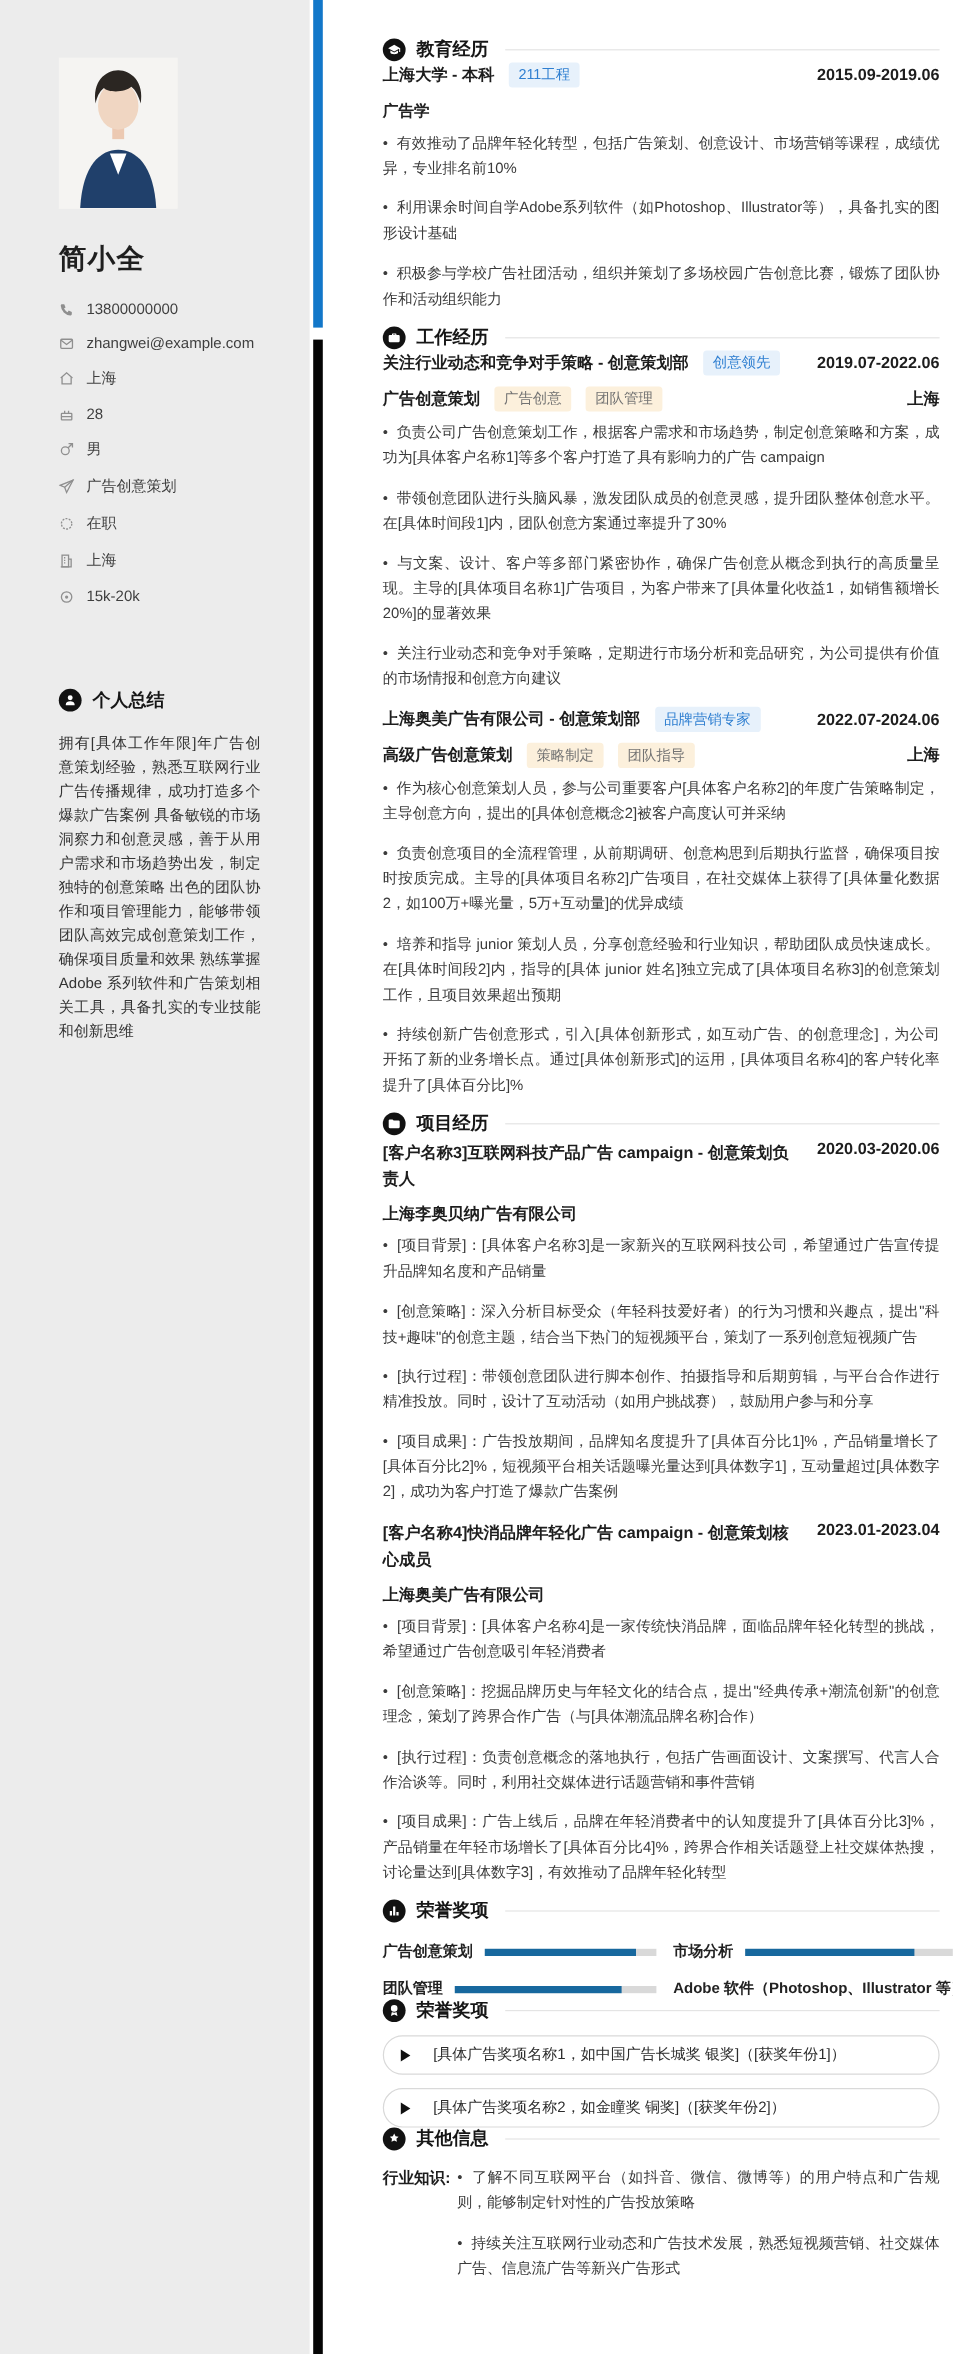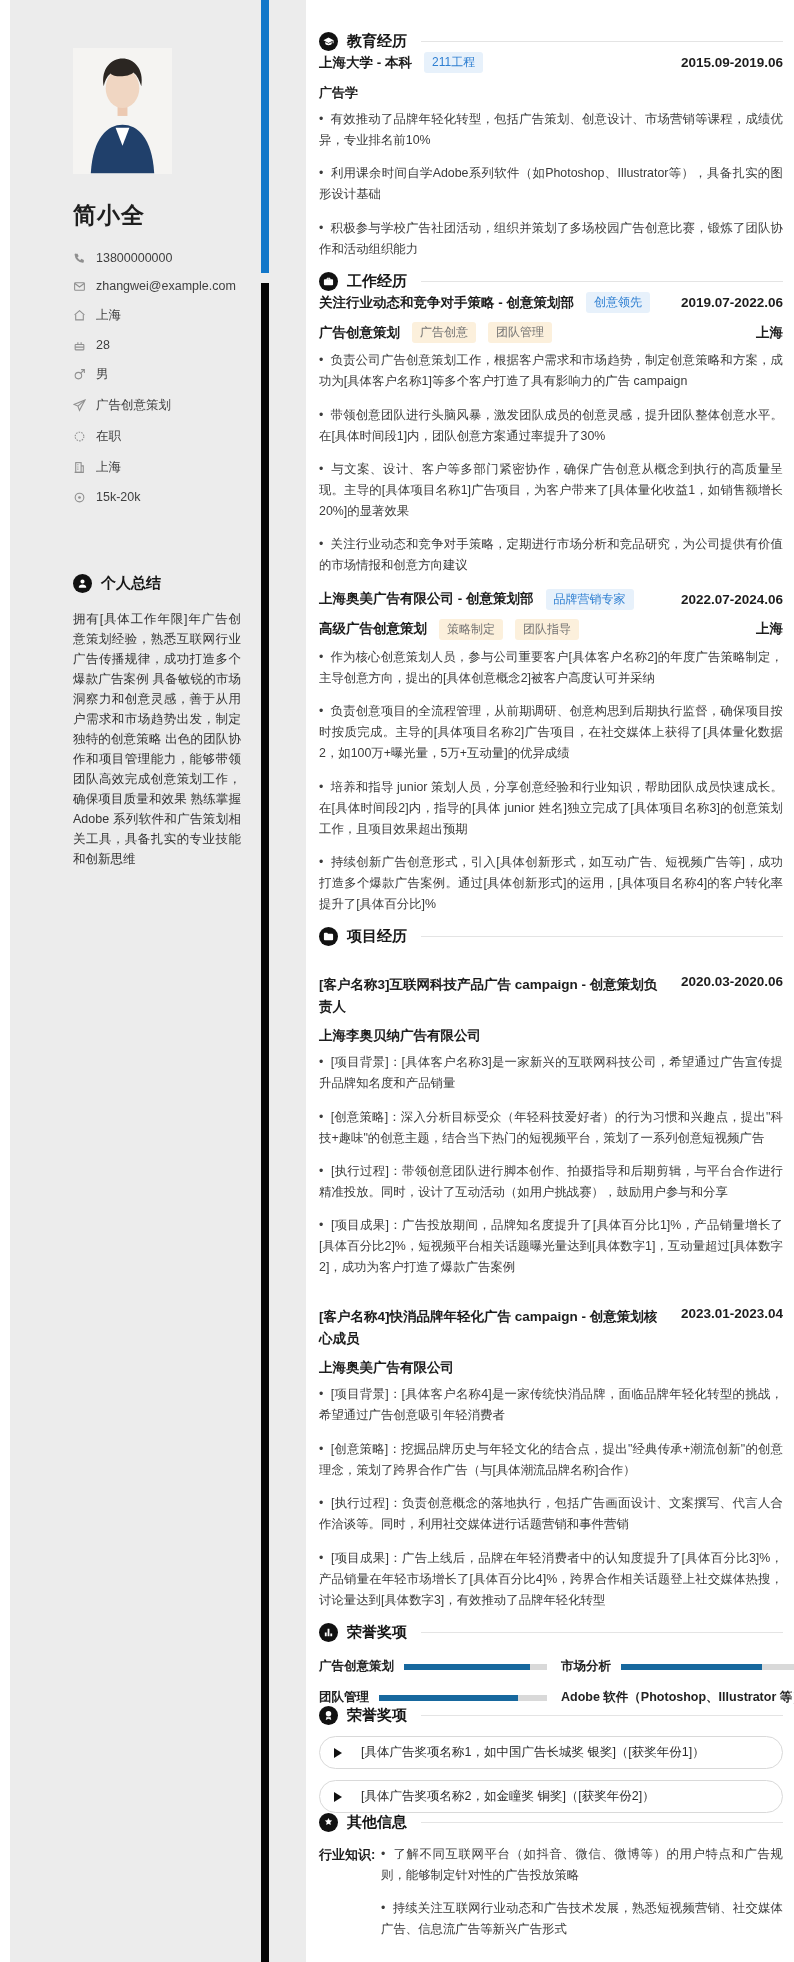--- a/index.html
+++ b/index.html
@@ -1,21 +1,21 @@
 <!DOCTYPE html>
 <html><head>
 <meta charset="utf-8">
 <style>
   html,body{margin:0;padding:0;}
   body{
     width:794px;height:1962px;position:relative;overflow:hidden;
     background:#ffffff;font-family:"Liberation Sans",sans-serif;color:#333;
   }
   
-  .sidebar{position:absolute;left:10px;top:0;width:296px;height:100%;background:#ececec;box-sizing:border-box;padding:48px 22px 0 63px;}
+  .sidebar{position:absolute;left:0;top:0;width:258px;height:100%;background:#ececec;box-sizing:border-box;padding:48px 22px 0 49px;}
   .photo{width:99px;height:126px;overflow:hidden;background:#f5f4f2;}
   .name{font-size:23px;font-weight:700;color:#1f1f1f;margin-top:26px;letter-spacing:1px;}
   .contacts{margin-top:20px;}
   .contact-item{display:flex;align-items:center;gap:10px;margin-top:14px;font-size:12.5px;color:#3f3f3f;}
   .cicon{width:13px;height:13px;flex:0 0 13px;display:flex;align-items:center;justify-content:center;}
   .cicon svg{width:13px;height:13px;}
   .summary{margin-top:70px;}
   .summary-text{margin-top:16px;font-size:12.5px;line-height:20px;color:#333;width:168px;text-align:justify;}
   
   .vbar-blue{position:absolute;left:261px;top:0;width:8px;height:273px;background:#1277c9;}
@@ -33,21 +33,21 @@
   .bold13{font-size:13.5px;font-weight:700;color:#1d1d1d;white-space:nowrap;}
   .badge-blue{margin-left:12px;font-size:12px;color:#2f7fd1;background:#e7f1fb;padding:2px 8px;border-radius:3px;white-space:nowrap;}
   .tag-orange{margin-left:12px;font-size:12px;color:#737373;background:#fcf0dc;padding:2px 8px;border-radius:3px;white-space:nowrap;}
   .date{font-size:13.5px;font-weight:700;color:#1d1d1d;white-space:nowrap;margin-left:12px;}
   .role-row{display:flex;align-items:center;justify-content:space-between;margin-top:9px;}
   .major{font-size:13px;font-weight:700;color:#222;margin-top:11px;}
   .b{font-size:12.4px;line-height:21px;color:#3b3b3b;margin-top:7px;text-align:justify;}
   .b::before{content:"•\00a0\00a0";}
   .proj-title{font-size:13.5px;font-weight:700;color:#1d1d1d;line-height:22px;max-width:350px;}
   .proj-company{font-size:13.5px;font-weight:700;color:#1d1d1d;margin-top:9px;}
-  .proj{margin-top:28px;}
+  .proj{margin-top:4px;}
   
   .skills-grid{display:grid;grid-template-columns:228px 236px;column-gap:14px;row-gap:14px;margin-top:16px;}
   .skill{display:flex;align-items:center;overflow:visible;}
   .skill-name{font-size:12.5px;font-weight:700;color:#222;white-space:nowrap;}
   .skill-bar{flex:1 0 128px;height:6px;background:#d9d9d9;margin-left:10px;}
   .skill-fill{height:6px;background:#17689e;}
   
   .award{display:flex;align-items:center;gap:11px;border:1px solid #d9d9d9;border-radius:17px;padding:7px 14px;margin-top:11px;font-size:12.5px;color:#2c2c2c;}
   .tri{width:0;height:0;border-left:8px solid #111;border-top:5px solid transparent;border-bottom:5px solid transparent;flex:0 0 8px;}
   
@@ -241,21 +241,21 @@
         <div class="entry-left">
           <span class="bold13">高级广告创意策划</span>
           <span class="tag-orange">策略制定</span>
           <span class="tag-orange">团队指导</span>
         </div>
         <span class="date">上海</span>
       </div>
       <p class="b">作为核心创意策划人员，参与公司重要客户[具体客户名称2]的年度广告策略制定，主导创意方向，提出的[具体创意概念2]被客户高度认可并采纳</p>
       <p class="b">负责创意项目的全流程管理，从前期调研、创意构思到后期执行监督，确保项目按时按质完成。主导的[具体项目名称2]广告项目，在社交媒体上获得了[具体量化数据2，如100万+曝光量，5万+互动量]的优异成绩</p>
       <p class="b">培养和指导 junior 策划人员，分享创意经验和行业知识，帮助团队成员快速成长。在[具体时间段2]内，指导的[具体 junior 姓名]独立完成了[具体项目名称3]的创意策划工作，且项目效果超出预期</p>
-      <p class="b">持续创新广告创意形式，引入[具体创新形式，如互动广告、短视频广告等]，成功打造多个爆款广告案例。通过[具体创新形式]的运用，[具体项目名称4]的客户转化率提升了[具体百分比]%</p>
+      <p class="b">持续创新广告创意形式，引入[具体创新形式，如互动广告、的创意理念]，为公司开拓了新的业务增长点。通过[具体创新形式]的运用，[具体项目名称4]的客户转化率提升了[具体百分比]%</p>
     </div>
   </section>
 
   <section>
     <div class="sec-header">
       <span class="icon-circle">
         <svg viewBox="0 0 24 24">
             <path d="M2 6a2 2 0 0 1 2-2h5l2 2h9a2 2 0 0 1 2 2v10a2 2 0 0 1-2 2H4a2 2 0 0 1-2-2V6z"></path>
           </svg>
       </span>

